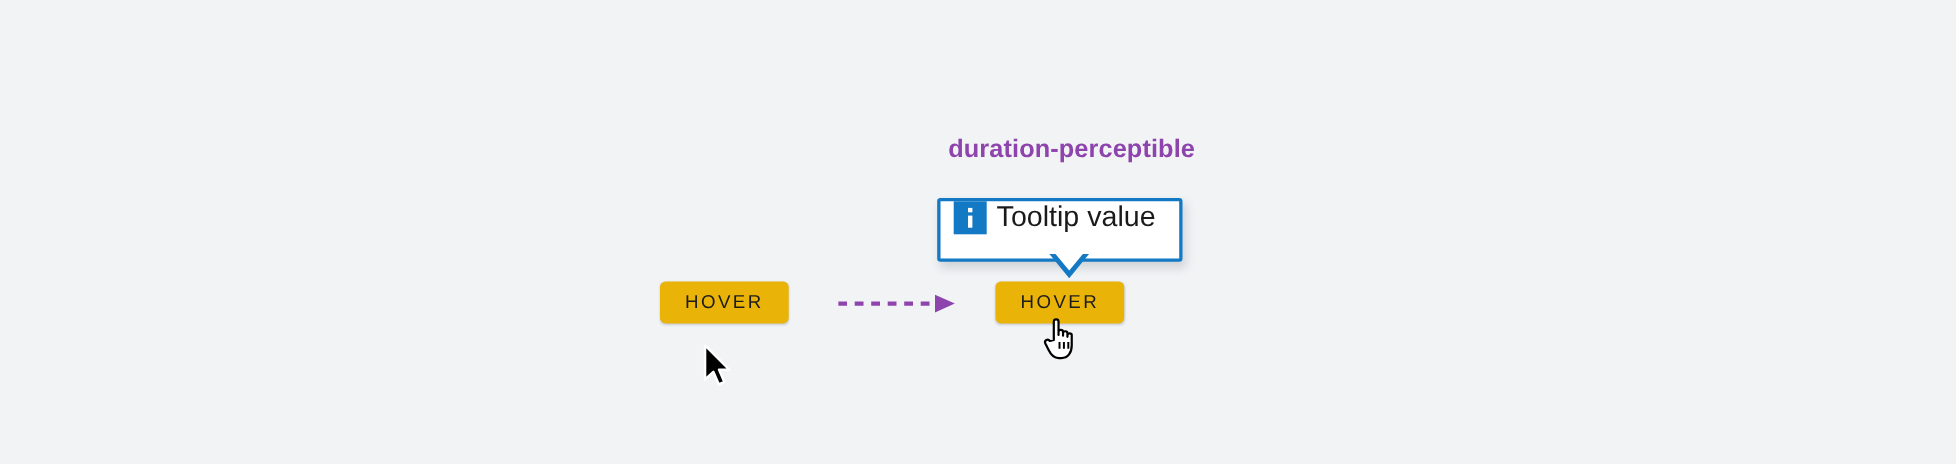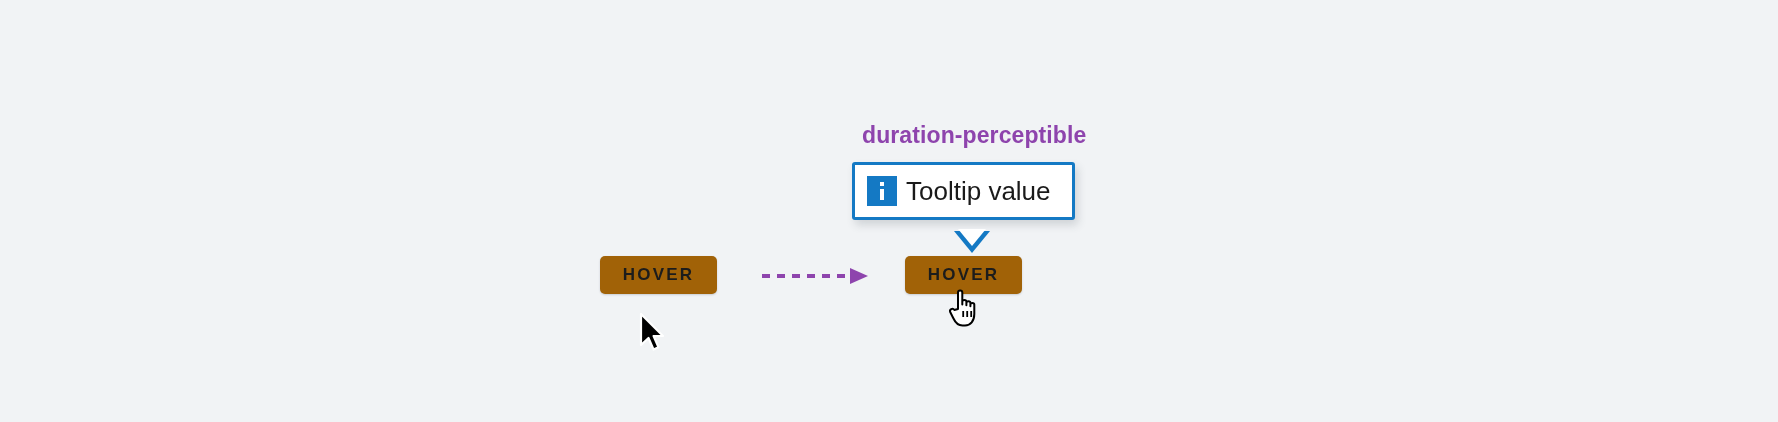--- a/index.html
+++ b/index.html
@@ -28,29 +28,29 @@
     font-weight: 700;
     color: #8e44ad;
     letter-spacing: 0.1px;
     white-space: nowrap;
   }
 
   
   .tooltip {
     position: absolute;
     left: 852px;
-    top: 162px;
+    top: 180px;
     width: 223px;
     height: 58px;
     box-sizing: border-box;
     background: #ffffff;
     border: 3px solid #1479c4;
     border-radius: 3px;
     display: flex;
-    align-items: center;
+    align-items: flex-start;
     padding-left: 12px;
     box-shadow: 3px 5px 9px rgba(60, 70, 85, 0.18);
   }
   .tooltip-info-icon {
     width: 30px;
     height: 30px;
     background: #1479c4;
     flex: 0 0 auto;
     position: relative;
   }
@@ -98,27 +98,27 @@
     height: 0;
     border-left: 14px solid transparent;
     border-right: 14px solid transparent;
     border-top: 17px solid #ffffff;
   }
 
   
   .hover-button {
     position: absolute;
     height: 38px;
-    background: #a16207;
+    background: #eab308;
     border-radius: 5px;
     display: flex;
     align-items: center;
     justify-content: center;
     font-size: 17px;
-    font-weight: 700;
+    font-weight: 400;
     letter-spacing: 2.2px;
     color: #1c1c1c;
     box-shadow: 0 1px 2px rgba(60, 70, 85, 0.22);
     cursor: pointer;
     user-select: none;
     text-align: right;
   }
   #btn-source {
     left: 600px;
     top: 256px;

